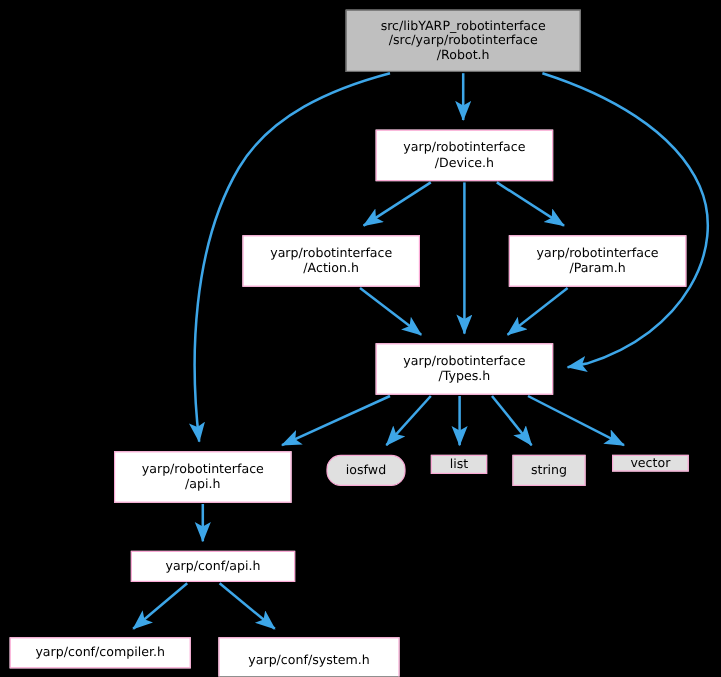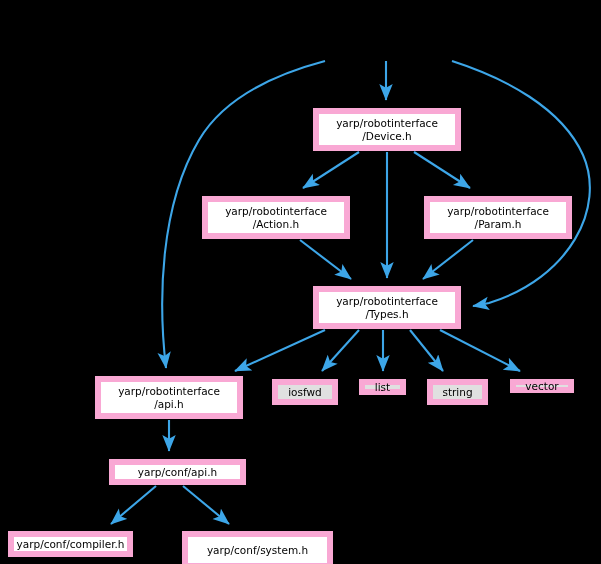--- a/index.html
+++ b/index.html
@@ -18,21 +18,21 @@
   svg#edges {
     position: absolute;
     left: 0;
     top: 0;
     width: 601px;
     height: 564px;
   }
   .node {
     position: absolute;
     box-sizing: border-box;
-    border: 6px solid #f9a8d4;
+    border: 1px solid #f9a8d4;
     display: flex;
     align-items: center;
     justify-content: center;
     text-align: center;
     line-height: 1.16;
     color: #000000;
     white-space: pre;
     z-index: 5;
   }
   .node.root {
@@ -87,20 +87,25 @@
       <path d="M 440,330 L 520,371"></path>
 
       <path d="M 169,420 L 169,451"></path>
 
       <path d="M 156,486 L 111,524"></path>
 
       <path d="M 183,486 L 229,524"></path>
     </g>
   </svg>
 
+  <div class="node root" style="left:288px; top:8px; width:196px; height:52px; font-size:10.5px;">
+    <span>src/libYARP_robotinterface
+/src/yarp/robotinterface
+/Robot.h</span>
+  </div>
 
   <div class="node path" style="left:313px; top:108px; width:148px; height:43px; font-size:10.5px;">
     <span>yarp/robotinterface
 /Device.h</span>
   </div>
 
   <div class="node path" style="left:202px; top:196px; width:148px; height:43px; font-size:10.5px;">
     <span>yarp/robotinterface
 /Action.h</span>
   </div>
@@ -113,41 +118,41 @@
   <div class="node path" style="left:313px; top:286px; width:148px; height:43px; font-size:10.5px;">
     <span>yarp/robotinterface
 /Types.h</span>
   </div>
 
   <div class="node path" style="left:95px; top:376px; width:148px; height:43px; font-size:10.5px;">
     <span>yarp/robotinterface
 /api.h</span>
   </div>
 
-  <div class="node leaf" style="left:272px; top:379px; width:66px; height:26px; font-size:10.5px;">
+  <div class="node leaf" style="left:272px; top:379px; width:66px; height:26px; font-size:10.5px;border-radius:12px;">
     <span>iosfwd</span>
   </div>
 
   <div class="node leaf" style="left:359px; top:379px; width:47px; height:16px; font-size:10.5px;">
     <span>list</span>
   </div>
 
   <div class="node leaf" style="left:427px; top:379px; width:61px; height:26px; font-size:10.5px;text-align:right;">
     <span>string</span>
   </div>
 
   <div class="node leaf" style="left:510px; top:379px; width:64px; height:14px; font-size:10.5px;">
     <span>vector</span>
   </div>
 
   <div class="node path" style="left:109px; top:459px; width:137px; height:26px; font-size:10.5px;">
     <span>yarp/conf/api.h</span>
   </div>
 
-  <div class="node path" style="left:8px; top:531px; width:125px; height:26px; font-size:10.5px;">
+  <div class="node path" style="left:8px; top:531px; width:151px; height:26px; font-size:10.5px;">
     <span>yarp/conf/compiler.h</span>
   </div>
 
   <div class="node path" style="left:182px; top:531px; width:151px; height:38px; font-size:10.5px;text-align:center;">
     <span>yarp/conf/system.h</span>
   </div>
 
 </div>
 
 </body></html>

